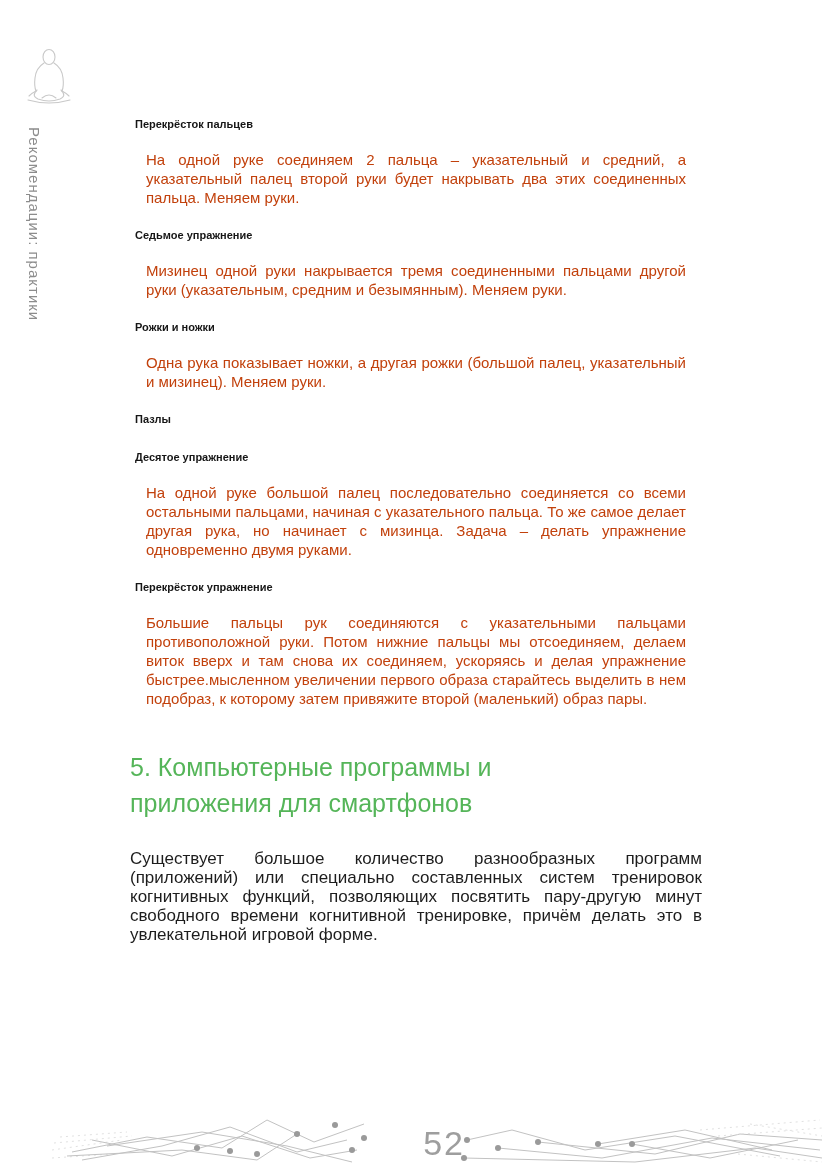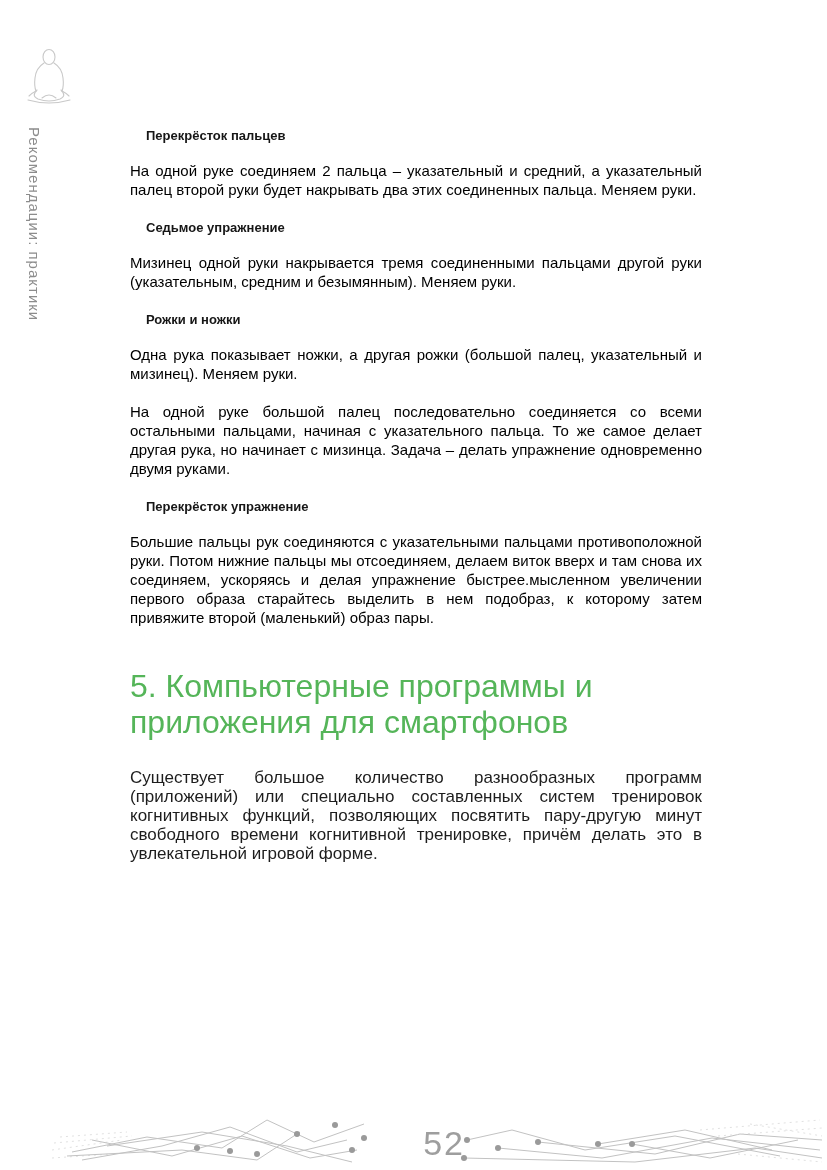--- a/index.html
+++ b/index.html
@@ -17,28 +17,28 @@
   .sidebar-label{
     position:absolute;left:26px;top:127px;
     writing-mode:vertical-rl;text-orientation:mixed;
     font-size:15px;letter-spacing:1px;color:#8c8c8c;
     white-space:nowrap;
   }
   
   .content{position:absolute;left:130px;top:110px;width:572px;}
   .exercise{margin:0 0 19px 0;}
   .exercise h3{
-    margin:16px;font-size:13px;line-height:19px;font-weight:bold;color:#161616;
+    margin:5px;font-size:11px;line-height:19px;font-weight:bold;color:#161616;
   }
   .exercise p{
-    margin:0;font-size:15px;line-height:19px;text-align:justify;color:#000000;
+    margin:16px;font-size:15px;line-height:19px;text-align:justify;color:#c2410c;
   }
   .chapter-title{
     margin:41px 0 0 0;width:500px;
-    font-size:32px;line-height:36px;font-weight:normal;
+    font-size:25px;line-height:36px;font-weight:normal;
   }
   .chapter-paragraph{
     margin:28px 0 0 0;font-size:17px;line-height:19px;text-align:justify;color:#1d1d1d;
   }
   .chapter-paragraph + .chapter-paragraph{margin-top:19px;}
   
   .footer-deco-left{position:absolute;left:52px;top:1110px;}
   .footer-deco-right{position:absolute;left:450px;top:1110px;}
   .page-number{
     position:absolute;left:365px;top:1124px;width:100px;
@@ -76,23 +76,25 @@
       <h3>Седьмое упражнение</h3>
       <p>Мизинец одной руки накрывается тремя соединенными пальцами другой руки (указательным, средним и безымянным). Меняем руки.</p>
     </div>
 
     <div class="exercise">
       <h3>Рожки и ножки</h3>
       <p>Одна рука показывает ножки, а другая рожки (большой палец, указательный и мизинец). Меняем руки.</p>
     </div>
 
     <div class="exercise">
+      <h3>Пазлы</h3>
     </div>
 
     <div class="exercise">
+      <h3>Десятое упражнение</h3>
       <p>На одной руке большой палец последовательно соединяется со всеми остальными пальцами, начиная с указательного пальца. То же самое делает другая рука, но начинает с мизинца. Задача – делать упражнение одновременно двумя руками.</p>
     </div>
 
     <div class="exercise">
       <h3>Перекрёсток упражнение</h3>
       <p>Большие пальцы рук соединяются с указательными пальцами противоположной руки. Потом нижние пальцы мы отсоединяем, делаем виток вверх и там снова их соединяем, ускоряясь и делая упражнение быстрее.мысленном увеличении первого образа старайтесь выделить в нем подобраз, к которому затем привяжите второй (маленький) образ пары.</p>
     </div>
 
     <h2 class="chapter-title" style="color: rgb(85, 181, 89);">5. Компьютерные программы и приложения для смартфонов</h2>
 

